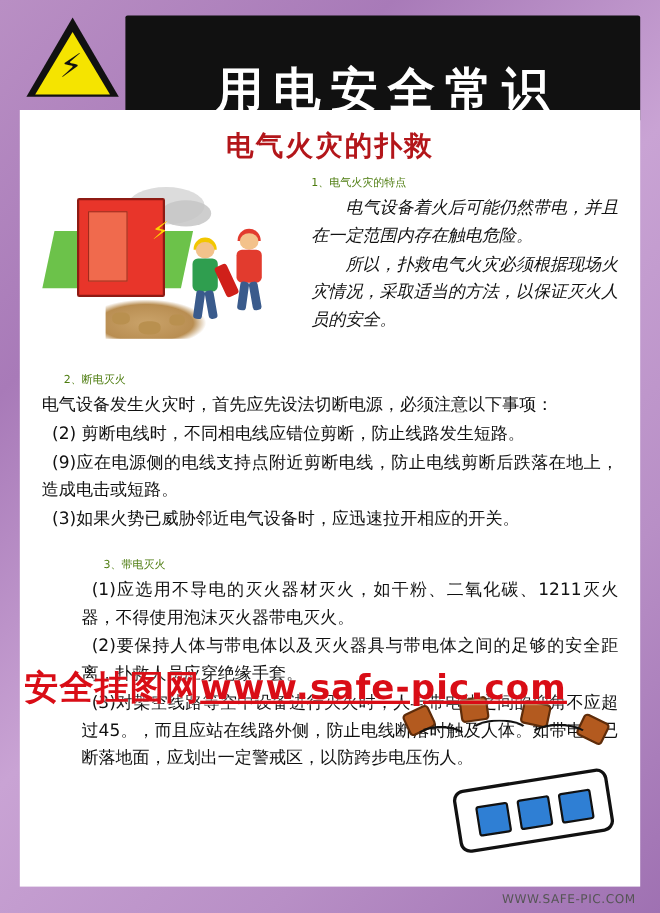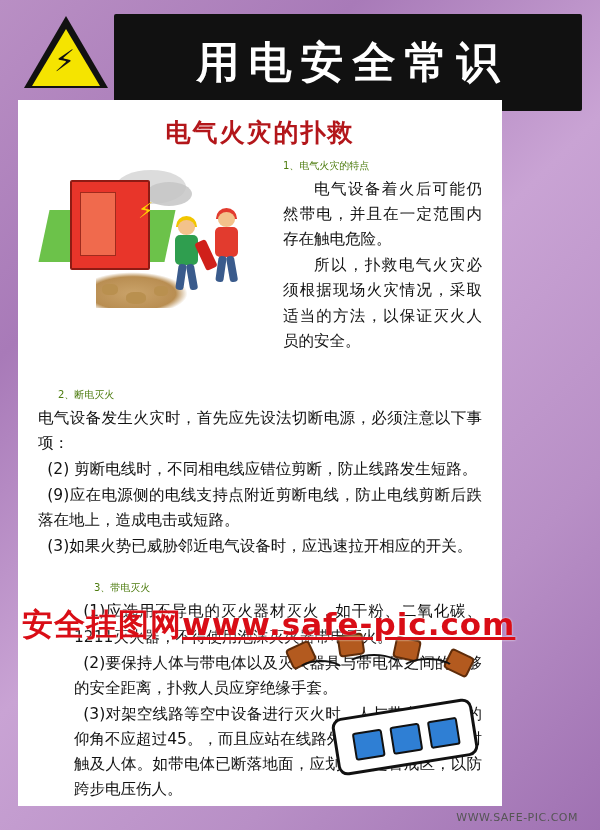--- a/index.html
+++ b/index.html
@@ -65,37 +65,37 @@
   }
   .title-bar {
     position: absolute;
     left: 96px;
     top: 0;
     right: 0;
     height: 97px;
     background: #111111;
     border-radius: 2px;
     display: flex;
-    align-items: center;
+    align-items: flex-end;
     justify-content: center;
   }
   .title-bar .title-text {
     color: #ffffff;
     font-family: "DejaVu Sans", "Liberation Sans", sans-serif;
     font-weight: bold;
     font-size: 43px;
     letter-spacing: 9px;
     padding-left: 9px;
   }
   
   .card {
     position: absolute;
     left: 18px;
     top: 100px;
-    width: 484px;
+    width: 564px;
     height: 706px;
     background: #ffffff;
     box-sizing: border-box;
     padding: 10px 20px 0 20px;
     overflow: hidden;
   }
   .doc-title {
     text-align: center;
     color: #b3161a;
     font-weight: bold;
@@ -114,20 +114,21 @@
   }
   p.body {
     font-size: 15.5px;
     line-height: 1.62;
     color: #111111;
     margin: 0 0 1px 0;
     text-align: justify;
   }
   p.body.ind2 {
     text-indent: 2em;
+    font-style: italic;
   }
   
   .sec1-wrap {
     margin-left: 245px;
   }
   .illus {
     position: absolute;
     left: 24px;
     top: 68px;
     width: 230px;

